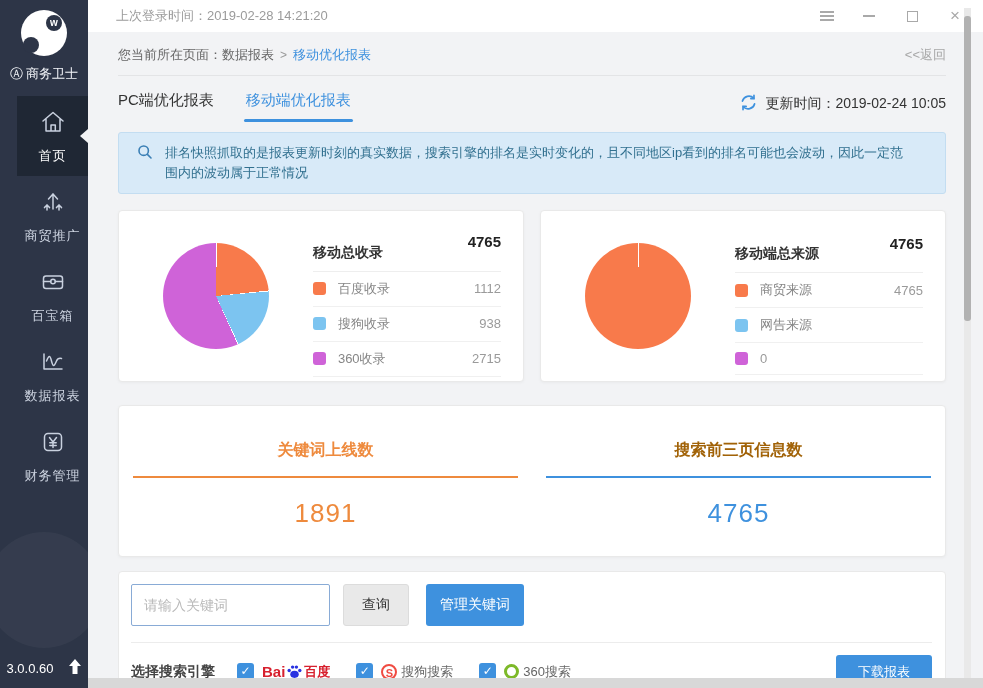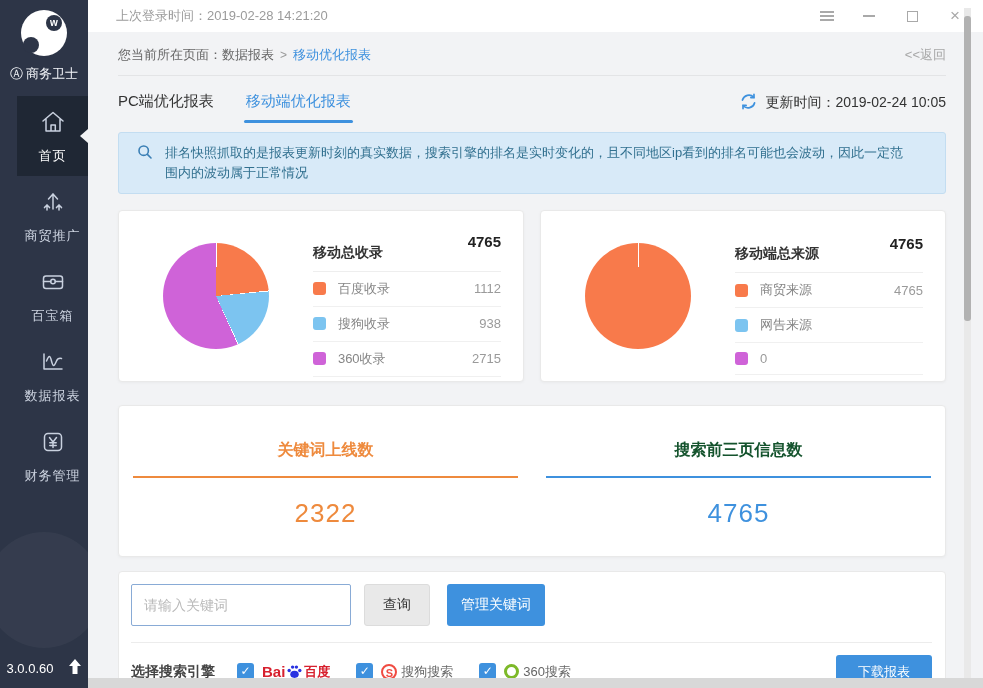--- a/index.html
+++ b/index.html
@@ -51,21 +51,21 @@
   .close-x { font-size:17px; line-height:14px; }
 
   .content { flex:1; padding:0 37px 0 30px; position:relative; }
 
   .breadcrumb-row { display:flex; align-items:center; padding:14px 0 11px 0;
     border-bottom:1px solid #e3e4e6; font-size:13px; color:#666; }
   .crumb-link { color:#3e91de; cursor:pointer; }
   .crumb-sep { margin:0 6px; color:#999; font-size:12px; }
   .back-link { margin-left:auto; color:#a7a7a7; cursor:pointer; font-size:13px; }
 
-  .tabs-row { display:flex; align-items:center; padding:16px 0 0 0; height:46px; }
+  .tabs-row { display:flex; align-items:flex-end; padding:16px 0 0 0; height:46px; }
   .tab { font-size:15px; color:#333; cursor:pointer; margin-right:32px; padding-bottom:12px; position:relative; }
   .tab.active { color:#3e91de; }
   .tab.active::after { content:""; position:absolute; left:-2px; right:-2px; bottom:0;
     height:3px; background:#3e91de; border-radius:2px; }
   .update-wrap { margin-left:auto; display:flex; align-items:center; gap:8px;
     font-size:14px; color:#333; padding-bottom:8px; }
   .refresh-icon svg { stroke:#3e91de; fill:none; stroke-width:1.8; stroke-linecap:round; }
 
   .notice-banner { margin-top:10px; background:#d8eaf8; border:1px solid #c3ddf1; border-radius:3px;
     padding:10px 34px 10px 46px; font-size:13px; color:#31708f; line-height:20px; position:relative; }
@@ -91,21 +91,21 @@
   .stats-card { margin-top:23px; background:#fff; border:1px solid #e9e9e9; border-radius:4px;
     height:152px; display:flex; padding-top:34px; box-shadow:0 1px 3px rgba(0,0,0,0.04); }
   .stat-col { flex:1; text-align:center; }
   .stat-label { font-size:16px; font-weight:bold; }
   .stat-rule { width:93%; margin:15px auto 0 auto; border:none; border-top:2px solid; }
   .stat-value { font-size:26px; margin-top:20px; letter-spacing:1px; }
 
   .action-card { margin-top:14px; background:#fff; border:1px solid #e9e9e9; border-radius:4px 4px 0 0;
     padding:12px 13px 20px 12px; }
   .kw-row { display:flex; align-items:center; }
-  .kw-input { width:220px; height:42px; border:1px solid #89abd6; border-radius:2px;
+  .kw-input { width:199px; height:42px; border:1px solid #89abd6; border-radius:2px;
     padding:0 12px; font-size:14px; color:#333; outline:none; }
   .kw-input::placeholder { color:#b9b9b9; }
   .btn { border:none; cursor:pointer; font-size:14px; border-radius:3px;
     font-family:"Liberation Sans","DejaVu Sans",sans-serif; }
   .btn-grey { width:66px; height:42px; background:#e9e9e9; border:1px solid #dcdcdc;
     color:#333; margin-left:13px; }
   .btn-blue-lg { width:98px; height:42px; background:#3e91de; color:#fff; margin-left:17px; }
   .btn-blue-sm { width:96px; height:33px; background:#3e91de; color:#fff; font-size:13px; }
   .row-spacer { flex:1; }
   .engine-row { display:flex; align-items:center; border-top:1px solid #ececec;
@@ -311,24 +311,24 @@
               <span class="legend-value">0</span>
             </div>
           </div>
         </div>
       </div>
 
       <div class="stats-card">
         <div class="stat-col">
           <div class="stat-label" style="color: rgb(238, 138, 61);">关键词上线数</div>
           <hr class="stat-rule" style="border-top-color: rgb(238, 138, 61);">
-          <div class="stat-value" style="color: rgb(238, 138, 61);">2322</div>
+          <div class="stat-value" style="color: rgb(238, 138, 61);">1891</div>
         </div>
         <div class="stat-col">
-          <div class="stat-label" style="color: #14532d;">搜索前三页信息数</div>
+          <div class="stat-label" style="color: #a16207;">搜索前三页信息数</div>
           <hr class="stat-rule" style="border-top-color: rgb(62, 145, 222);">
           <div class="stat-value" style="color: rgb(62, 145, 222);">4765</div>
         </div>
       </div>
 
       <div class="action-card">
         <div class="kw-row">
           <input class="kw-input" type="text" placeholder="请输入关键词" style="">
           <button class="btn btn-grey">查询</button>
           <button class="btn btn-blue-lg">管理关键词</button>

